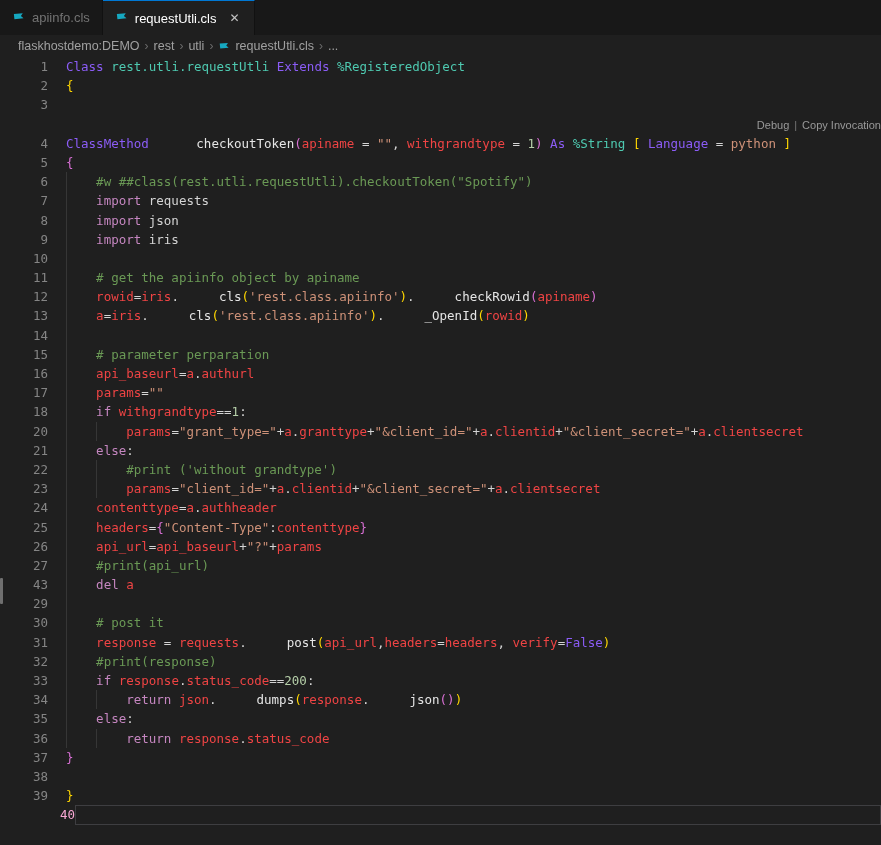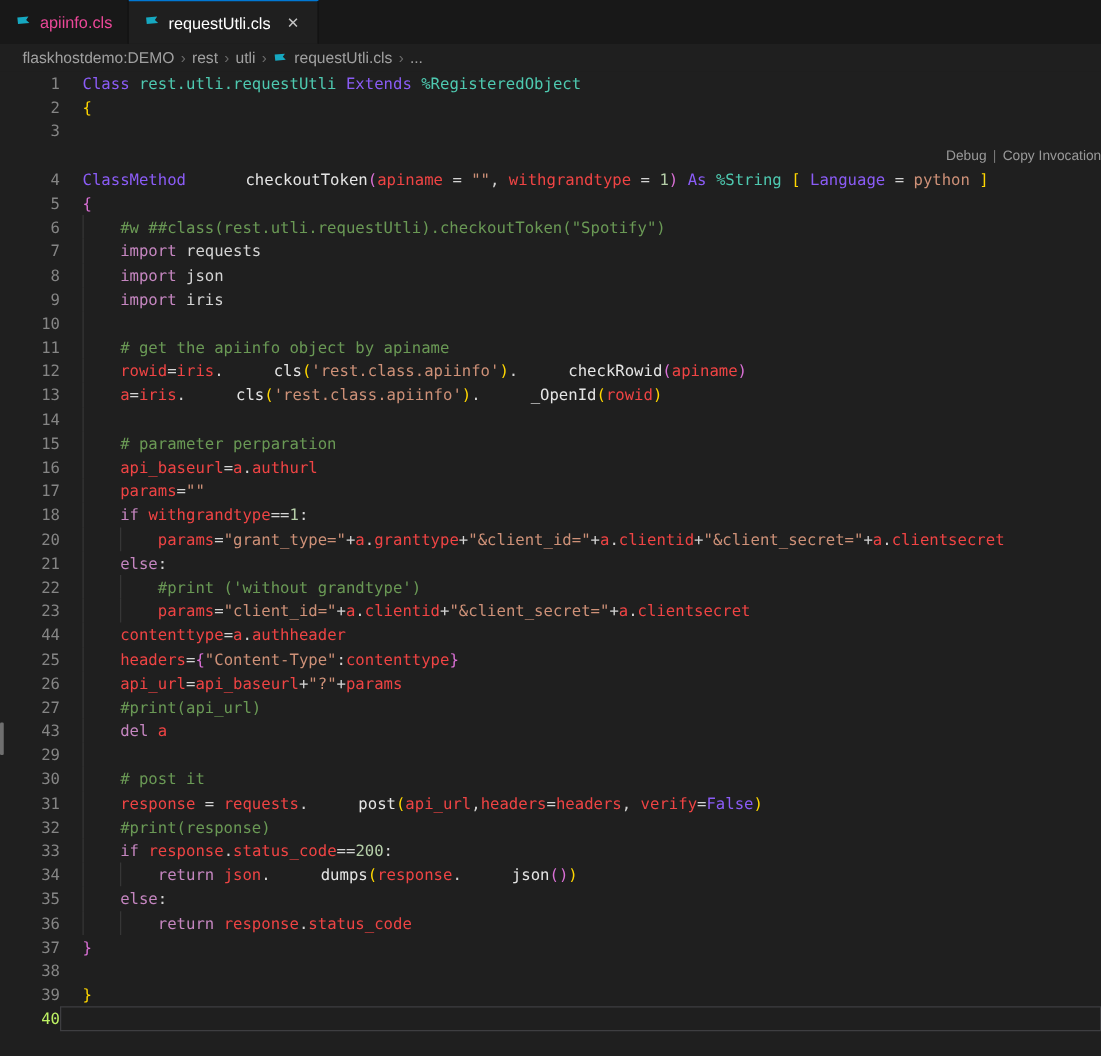--- a/index.html
+++ b/index.html
@@ -2,21 +2,21 @@
 <html><head>
 <meta charset="utf-8">
 <style>
   * { margin:0; padding:0; box-sizing:border-box; }
   html,body { width:881px; height:845px; overflow:hidden; background:#1f1f1f;
               font-family:"Liberation Sans", sans-serif; }
 
   
   .tabbar { display:flex; height:35px; background:#181818; align-items:stretch; }
   .tab { display:flex; align-items:center; padding:0 12px; font-size:13px;
-         color:#ec4899; background:#1d1d1d; border-right:1px solid #111;
+         color:#737373; background:#1d1d1d; border-right:1px solid #111;
          cursor:pointer; position:relative; }
   .tab .label { margin-left:7px; }
   .tab.active { background:#1f1f1f; color:#ffffff; border-top:1px solid #0078d4; }
   .tab.inactive { background:#181818; }
   .tab .close { margin-left:10px; font-size:12px; color:#c5c5c5; width:16px;
                 text-align:center; border-radius:3px; }
   .tabbar .rest { flex:1; background:#181818; }
 
   
   .breadcrumbs { height:22px; display:flex; align-items:center; background:#1f1f1f;
@@ -26,21 +26,21 @@
   .crumb-icon { margin-right:5px; position:relative; top:1px; }
 
   
   .editor { position:relative; background:#1f1f1f; height:788px; overflow:hidden;
             font-family:"DejaVu Sans Mono", monospace; font-size:12.5px; }
   .row { display:flex; height:19.2px; line-height:19.2px; position:relative; }
   .ln { width:48px; padding-right:0; text-align:right; color:#858585;
         flex:0 0 48px; user-select:none; }
   .ln-spacer { flex:0 0 18px; }
   .code { position:relative; flex:1; white-space:pre; color:#d4d4d4; }
-  .row.current .ln { color:#bef264; }
+  .row.current .ln { color:#f9a8d4;margin-left:27px; }
   .row.current .code::after { content:""; position:absolute; top:0; bottom:0;
         left:-18px; right:0; border:1px solid #3e3e41; pointer-events:none; }
   .guide { position:absolute; top:0; bottom:0; width:1px; background:#363636; }
 
   
   .kw  { color:#8b5cf6; }
   .ctl { color:#c586c0; }
   .typ { color:#4ec9b0; }
   .fn  { color:#e5e5e5;margin-left:40px; }
   .var { color:#ef4444;text-align:center; }
@@ -213,21 +213,21 @@
         <div class="ln">22</div>
         <div class="ln-spacer"></div>
         <div class="code"><span class="guide" style="left: 0px;"></span><span class="guide" style="left: 30.12px;"></span><span class="tok com">        #print ('without grandtype')</span></div>
       </div>
       <div class="row">
         <div class="ln">23</div>
         <div class="ln-spacer"></div>
         <div class="code"><span class="guide" style="left: 0px;"></span><span class="guide" style="left: 30.12px;"></span><span class="tok txt">        </span><span class="tok var">params</span><span class="tok txt">=</span><span class="tok str">"client_id="</span><span class="tok txt">+</span><span class="tok var">a</span><span class="tok txt">.</span><span class="tok var">clientid</span><span class="tok txt">+</span><span class="tok str">"&amp;client_secret="</span><span class="tok txt">+</span><span class="tok var">a</span><span class="tok txt">.</span><span class="tok var">clientsecret</span></div>
       </div>
       <div class="row">
-        <div class="ln">44</div>
+        <div class="ln">24</div>
         <div class="ln-spacer"></div>
         <div class="code"><span class="guide" style="left: 0px;"></span><span class="tok txt">    </span><span class="tok var">contenttype</span><span class="tok txt">=</span><span class="tok var">a</span><span class="tok txt">.</span><span class="tok var">authheader</span></div>
       </div>
       <div class="row">
         <div class="ln">25</div>
         <div class="ln-spacer"></div>
         <div class="code"><span class="guide" style="left: 0px;"></span><span class="tok txt">    </span><span class="tok var">headers</span><span class="tok txt">=</span><span class="tok b2">{</span><span class="tok str">"Content-Type"</span><span class="tok txt">:</span><span class="tok var">contenttype</span><span class="tok b2">}</span></div>
       </div>
       <div class="row">
         <div class="ln">26</div>

